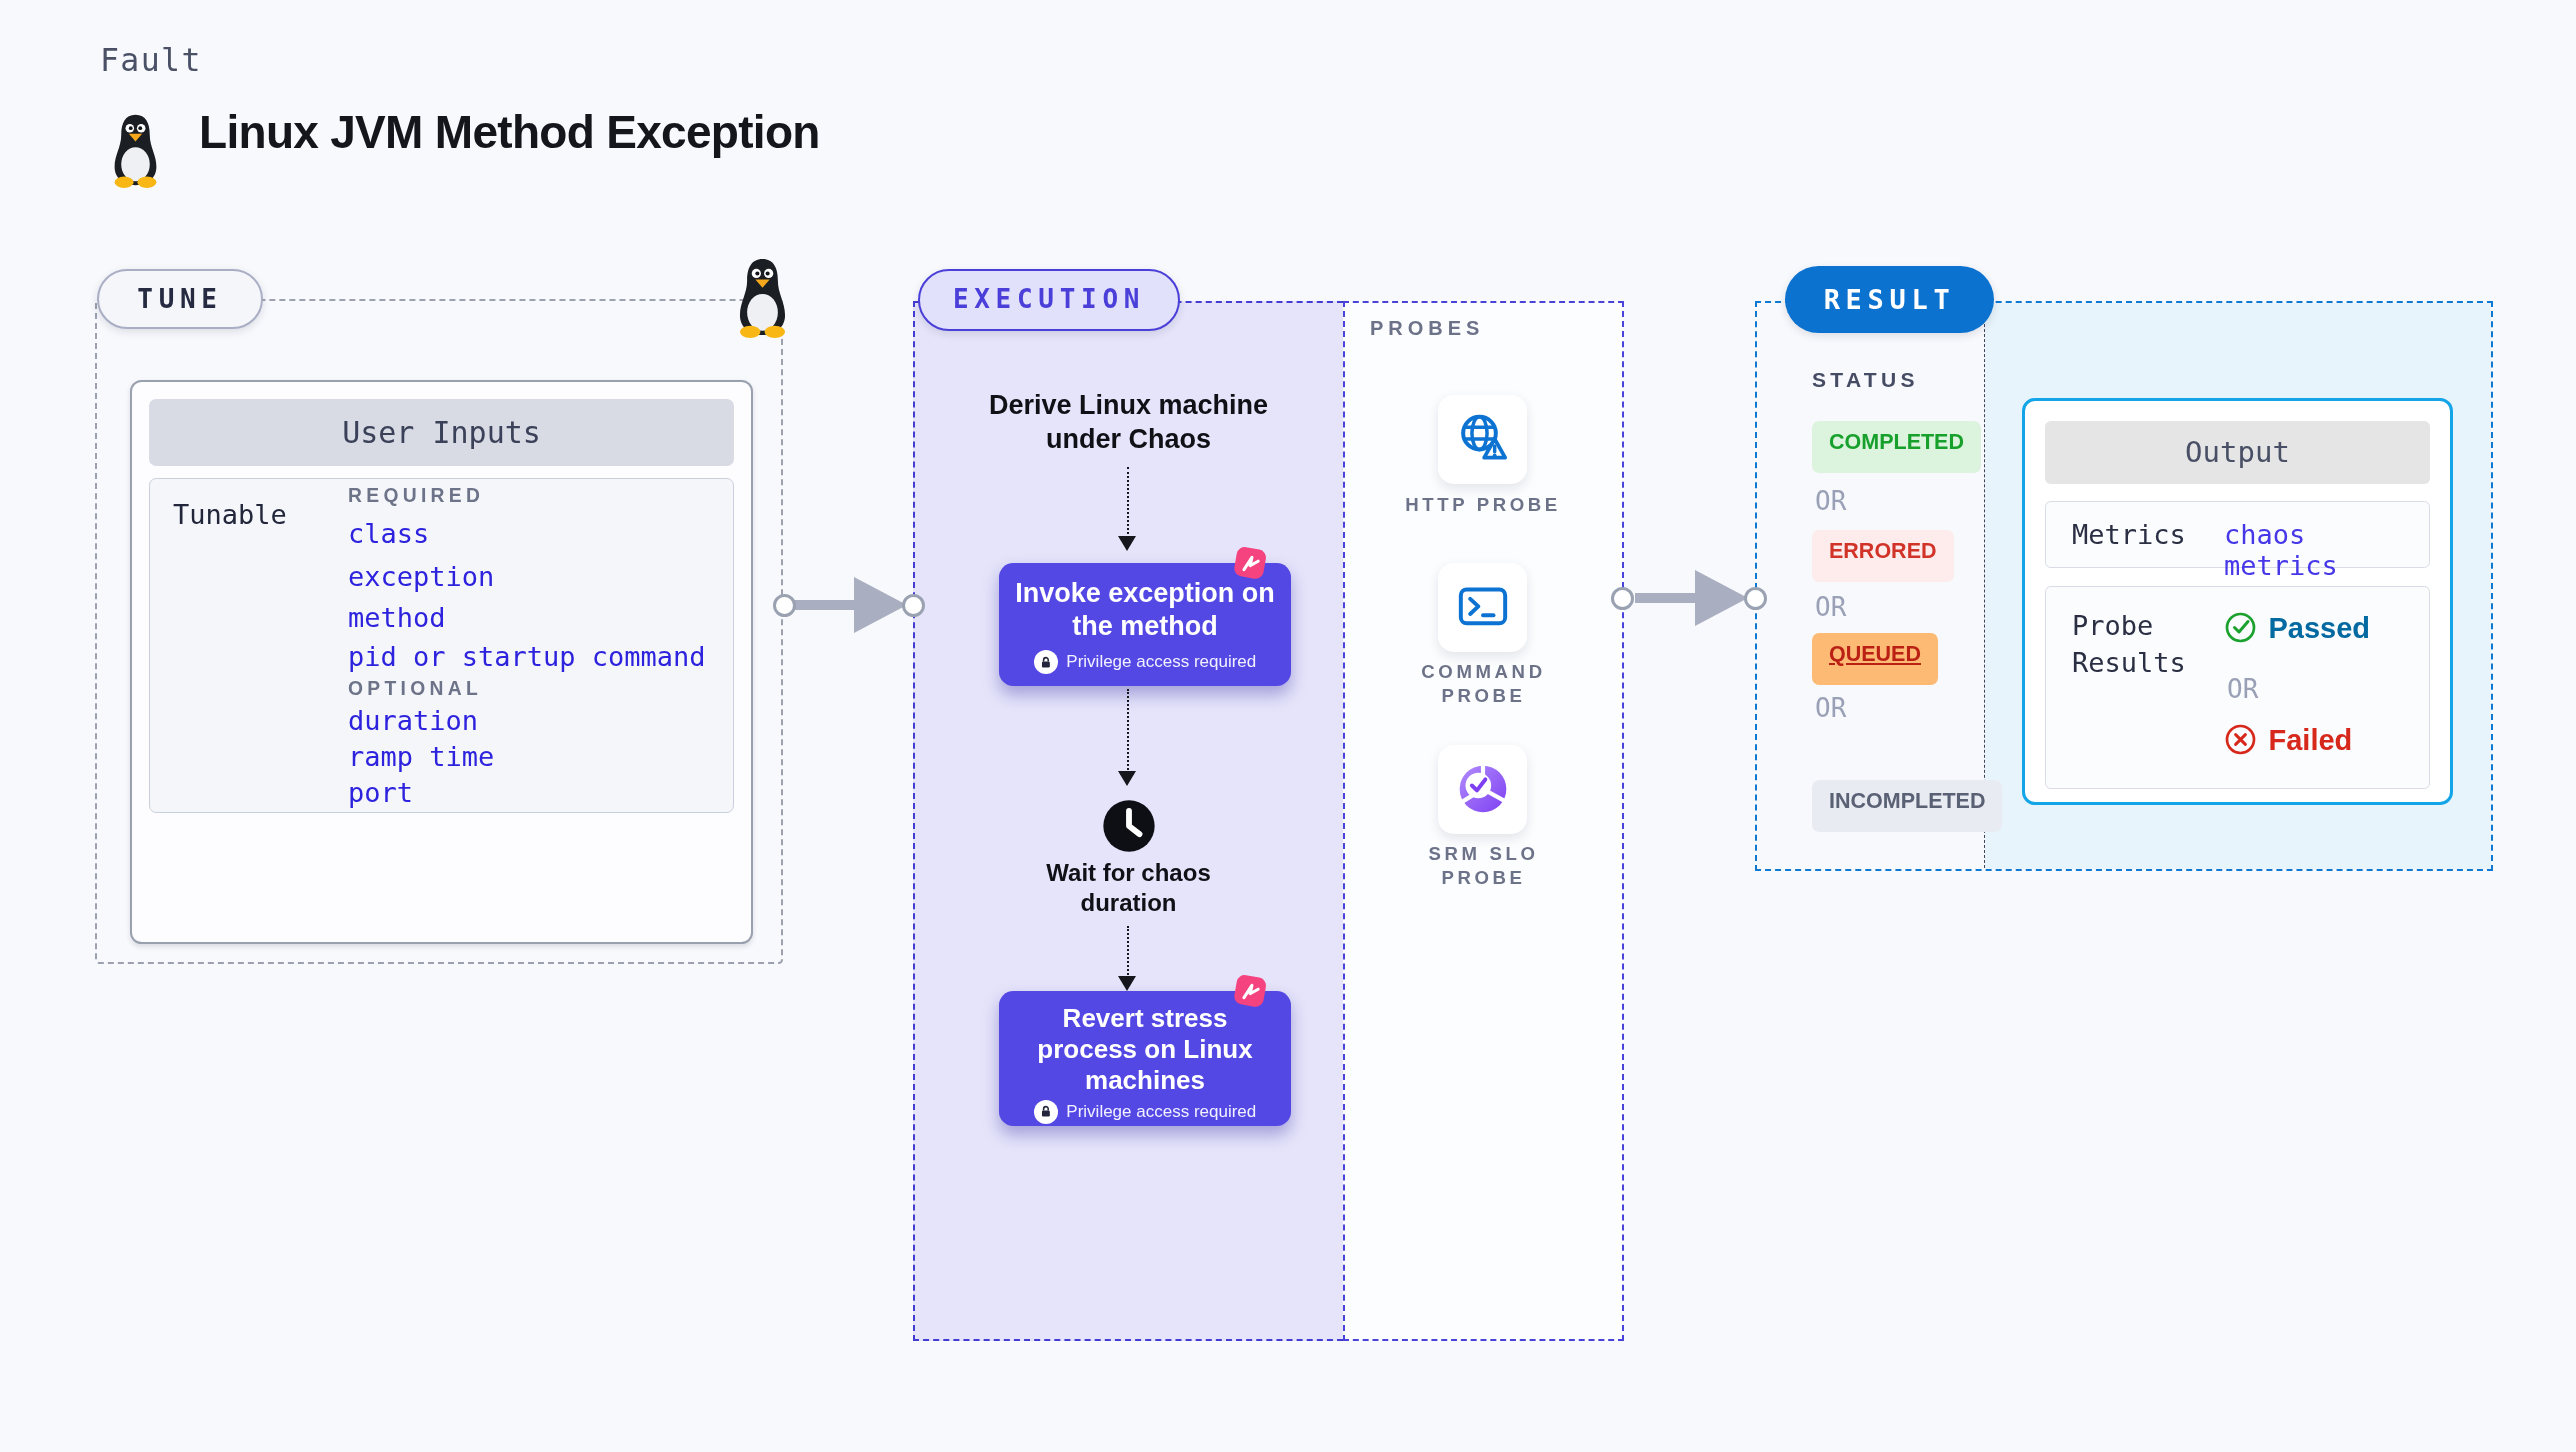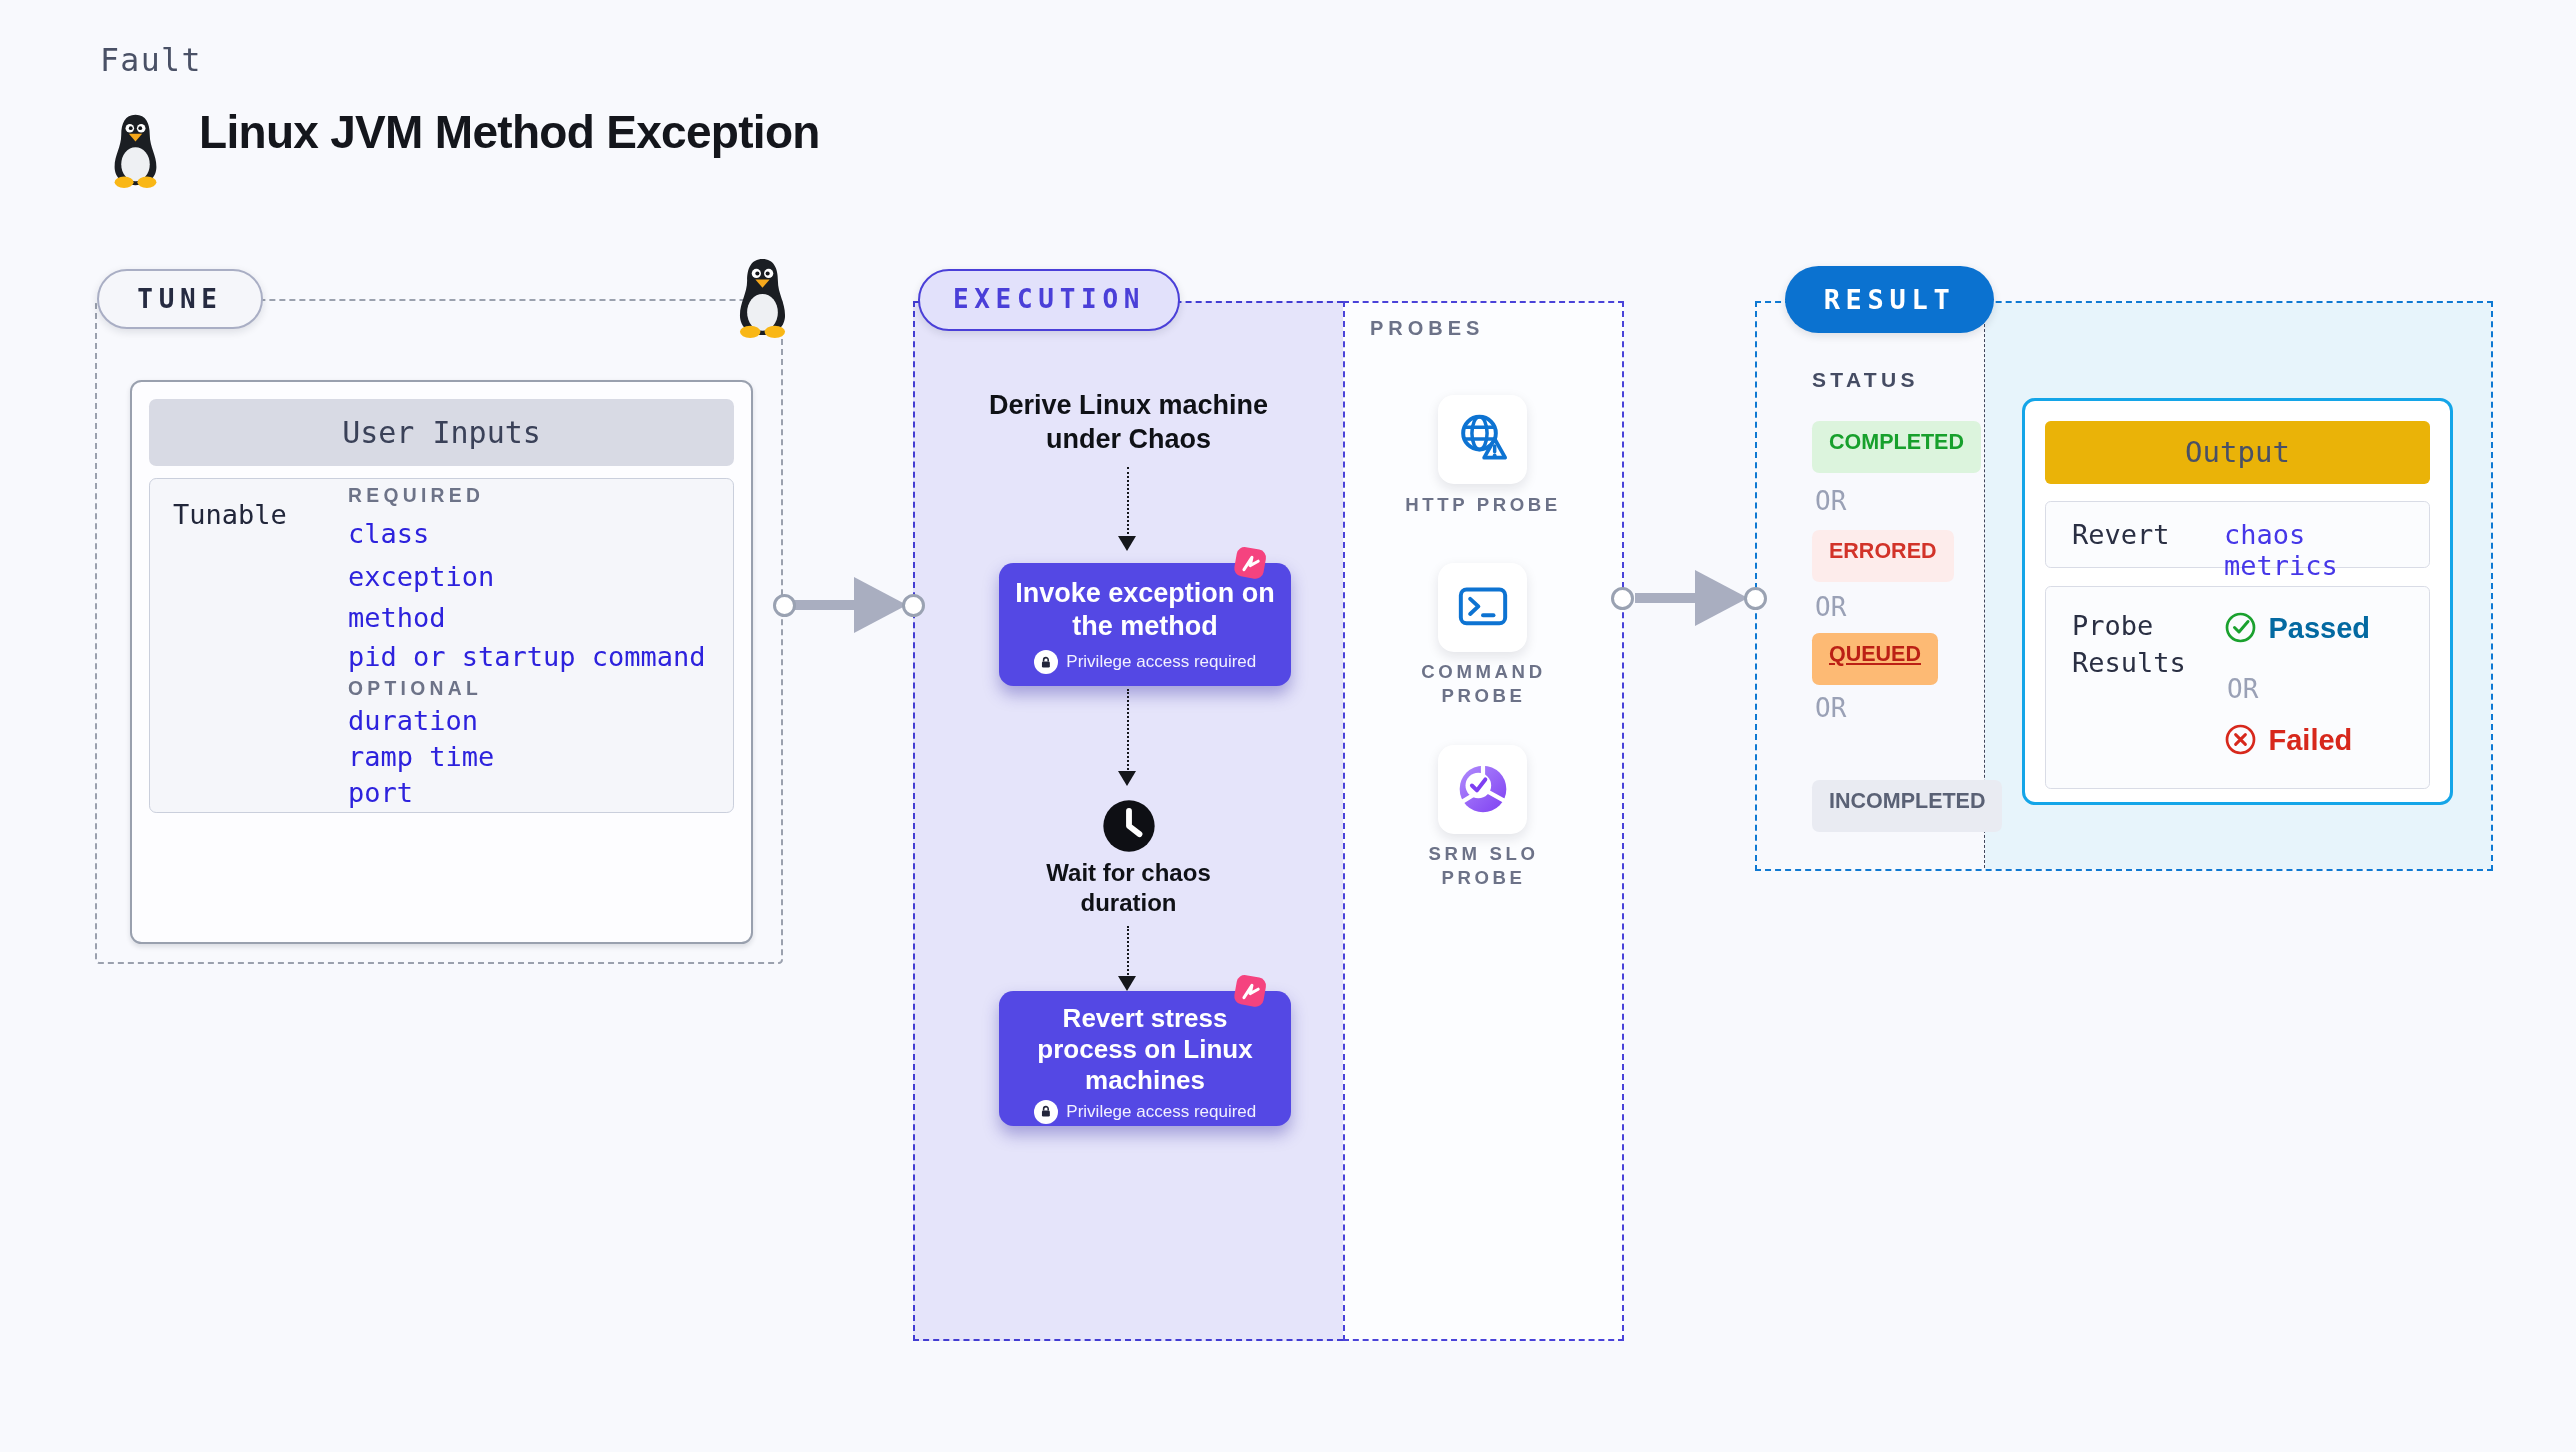--- a/index.html
+++ b/index.html
@@ -64,21 +64,21 @@
   .result-sep { left:1984px; top:304px; height:564px; width:0; border-left:1.4px dashed #40455a; z-index:2; }
   .status-label { left:1812px; top:368px; font-size:21px; font-weight:700; letter-spacing:4.3px; color:#454c63; z-index:3; }
   .status-badge { position:absolute; left:1812px; height:52px; line-height:42px; padding:0 17px; border-radius:7.2px; font-size:21.5px; font-weight:700; z-index:3; }
   .st-success { background:#dcf4dd; color:#17a02c; }
   .st-error   { background:#fdeceb; color:#d23329; }
   .st-warning { background:#fdba74; color:#bb2015;text-decoration:underline; }
   .st-neutral { background:#e9ebf2; color:#5a6175; }
   .or-label { position:absolute; left:1815px; font-family:"DejaVu Sans Mono",monospace; font-size:26px; color:#9aa1b6; z-index:3; }
 
   .output-card { left:2022px; top:398px; width:431px; height:407px; background:#ffffff; border:3.6px solid #14a5e8; border-radius:13px; z-index:3; }
-  .output-header { position:absolute; left:20px; top:20px; right:20px; height:63px; background:#eab308; border-radius:5.7px; font-family:"DejaVu Sans Mono",monospace; font-size:29px; color:#495066; line-height:63px; text-align:center; }
+  .output-header { position:absolute; left:20px; top:20px; right:20px; height:63px; background:#e5e5e5; border-radius:5.7px; font-family:"DejaVu Sans Mono",monospace; font-size:29px; color:#495066; line-height:63px; text-align:center; }
   .output-row { position:absolute; left:20px; right:20px; background:#fbfcfe; border:1.4px solid #d9dce6; border-radius:5.7px; }
   .row-metrics { top:100px; height:67px; }
   .row-probe { top:185px; height:203px; }
   .metrics-label { position:absolute; left:26px; top:17px; font-family:"DejaVu Sans Mono",monospace; font-size:27px; color:#2a2f43; }
   .metrics-value { position:absolute; left:178px; top:17px; font-family:"DejaVu Sans Mono",monospace; font-size:27px; color:#4637e8; }
   .pr-label { position:absolute; left:26px; top:20px; width:143px; font-family:"DejaVu Sans Mono",monospace; font-size:27px; line-height:37px; color:#2a2f43; }
   .verdict-row { position:absolute; left:178px; display:flex; align-items:center; gap:11.5px; }
   .verdict-passed { top:24px; }
   .verdict-failed { top:136px; }
   .verdict-text-pass { font-size:29px; font-weight:700; color:#0369a1; }
@@ -268,21 +268,21 @@
   <div class="status-badge st-error" style="top:530px;">ERRORED</div>
   <div class="or-label" style="top:592px;">OR</div>
   <div class="status-badge st-warning" style="top:633px;">QUEUED</div>
   <div class="or-label" style="top:693px;">OR</div>
   <div class="status-badge st-neutral" style="top:736px;margin-top:44px;">INCOMPLETED</div>
 
   <div class="abs output-card">
     <div class="output-header">Output</div>
 
     <div class="output-row row-metrics">
-      <div class="metrics-label">Revert</div>
+      <div class="metrics-label">Metrics</div>
       <div class="metrics-value">chaos metrics</div>
     </div>
 
     <div class="output-row row-probe">
       <div class="pr-label">Probe Results</div>
       <div class="verdict-row verdict-passed">
         <span>
           <svg viewBox="0 0 44 44" width="33" height="33">
             <circle cx="22" cy="22" r="18" fill="none" stroke="#1aa12e" stroke-width="3.6"></circle>
             <path d="M14 22 L20 28 L32 14" fill="none" stroke="#1aa12e" stroke-width="4" stroke-linecap="round" stroke-linejoin="round"></path>

